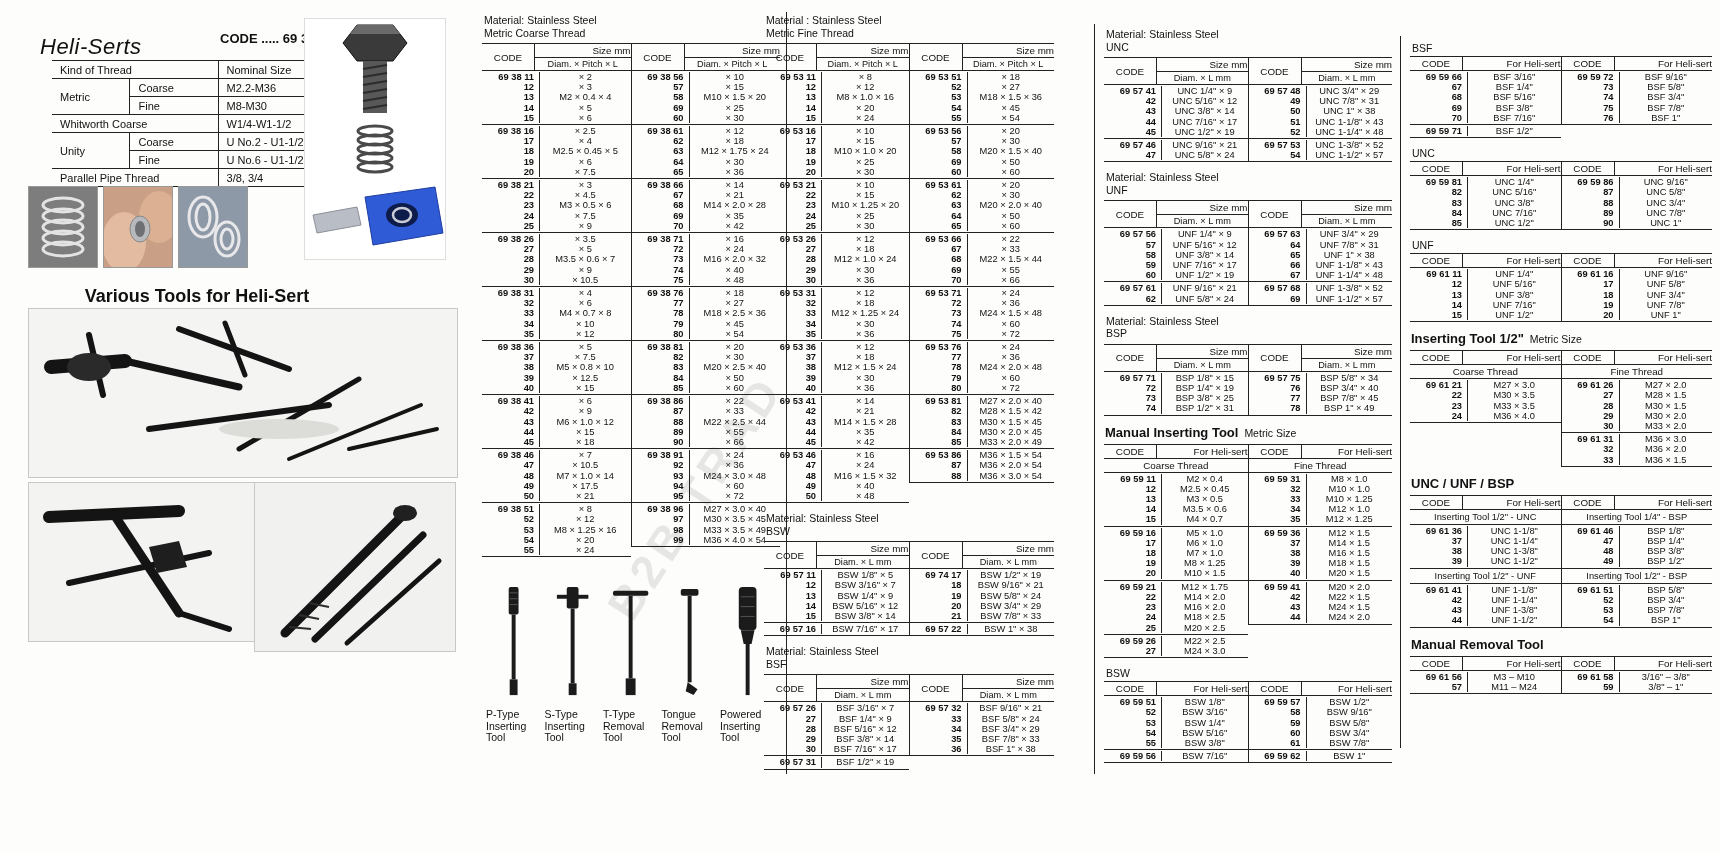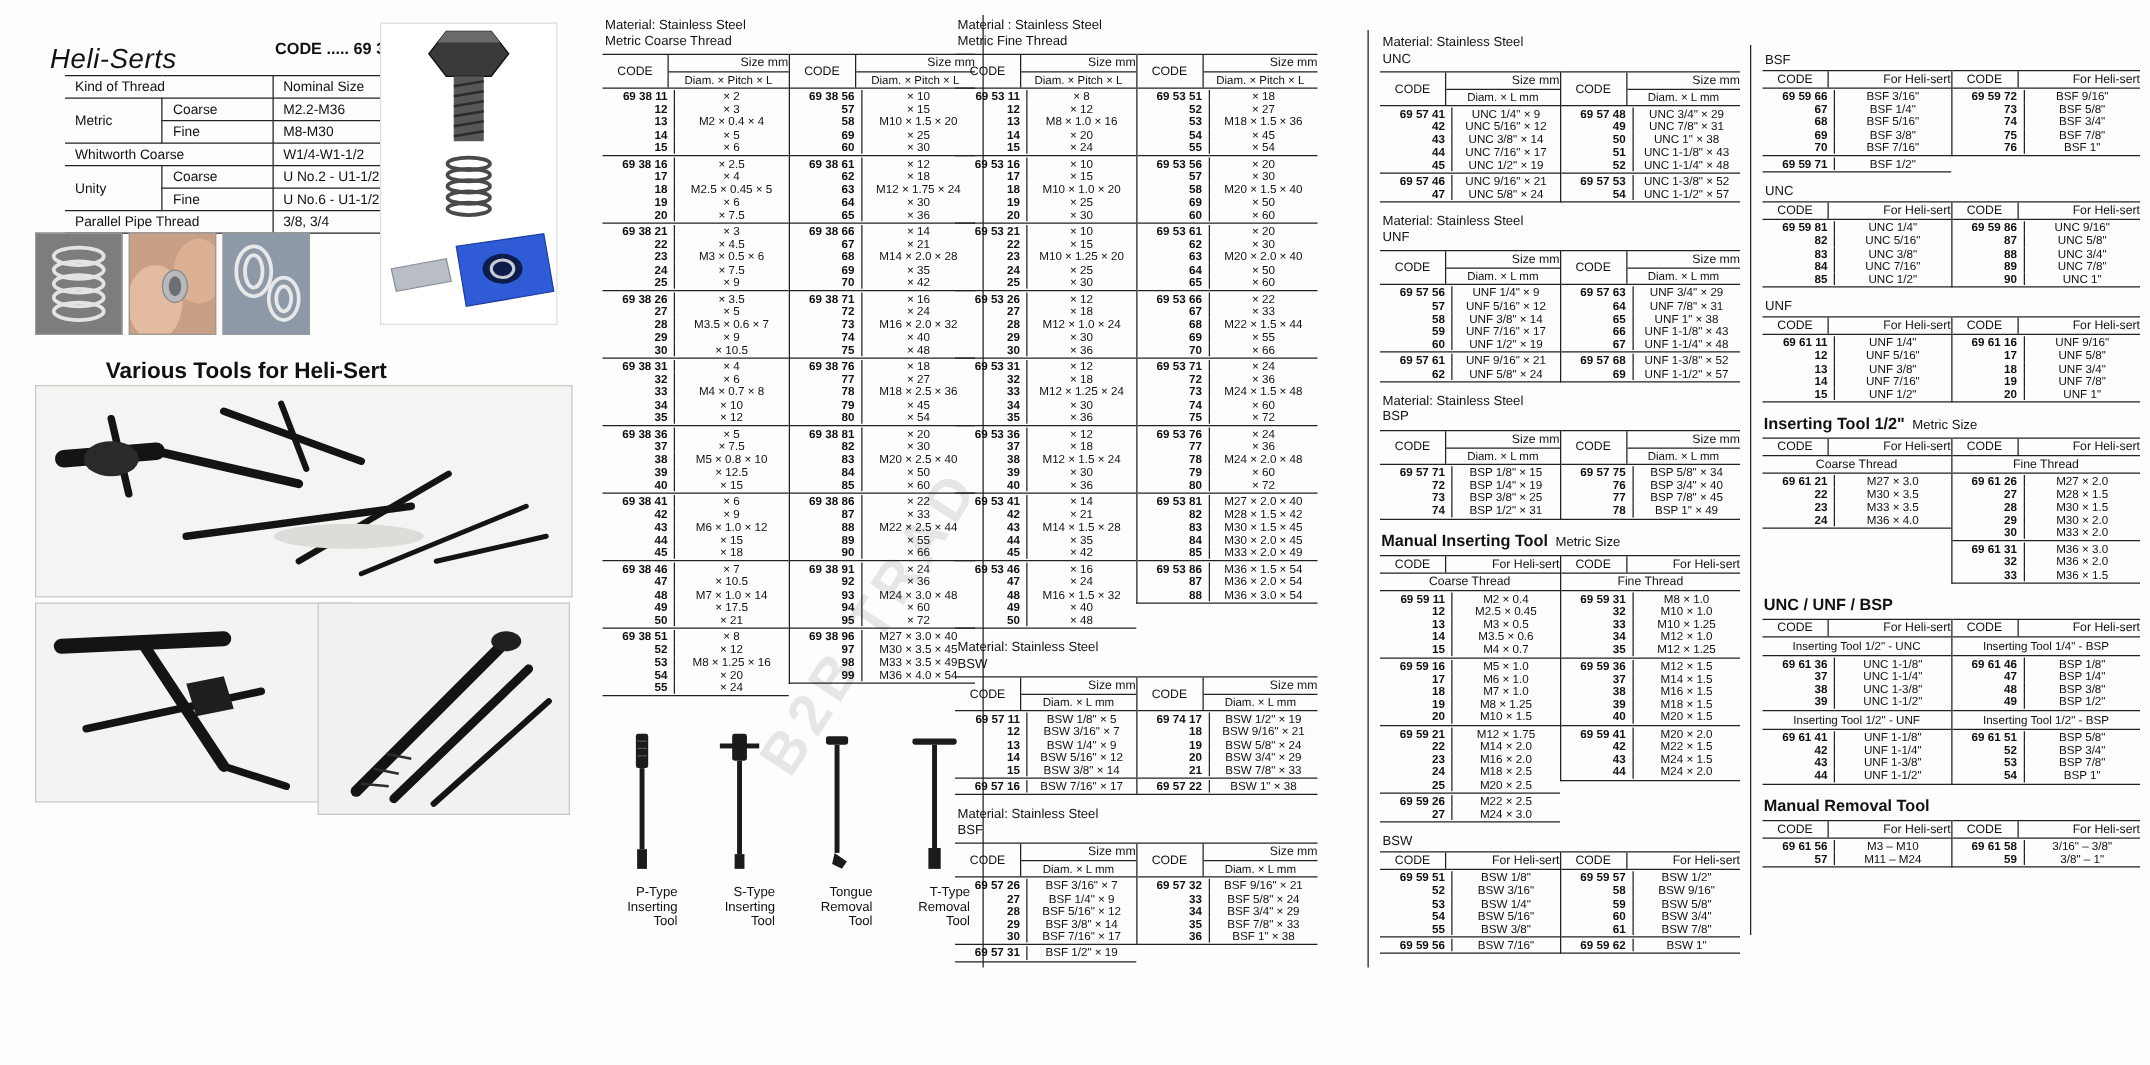--- a/index.html
+++ b/index.html
@@ -35,21 +35,21 @@
   table.spec td,table.spec th{border:1px solid #222;padding:2.5px 8px;text-align:left;font-weight:normal;font-size:11px}
   table.spec th{font-size:11px}
   table.spec .noL{border-left:none}
   table.spec .noR{border-right:none}
   .caption{position:absolute;left:14px;top:268px;width:310px;text-align:center;font-weight:bold;font-size:18px}
   .photo{position:absolute;background:#888;border:1px solid #999;overflow:hidden}
   
   .tool-row{display:flex;justify-content:space-between;margin-top:26px;padding:0 4px}
   .toolitem{width:56px;display:flex;flex-direction:column;align-items:center}
   .toolitem svg{height:118px}
-  .tool-label{margin-top:8px;text-align:right;font-size:10.5px;line-height:11.5px}
+  .tool-label{margin-top:8px;text-align:left;font-size:10.5px;line-height:11.5px}
   
   .wm{position:absolute;transform:rotate(-57deg);opacity:.09;font-size:46px;font-weight:bold;letter-spacing:6px;white-space:nowrap;pointer-events:none}
 </style>
 </head>
 <body>
 
 <div class="page">
 
   <div class="vline" style="left:786px;top:12px;height:762px"></div>
   <div class="vline" style="left:1094px;top:24px;height:750px"></div>
@@ -647,36 +647,51 @@
               <rect x="6" y="12" width="32" height="4"></rect>
               <rect x="20" y="26" width="4" height="76"></rect>
               <rect x="18" y="102" width="8" height="12"></rect>
             </g>
         </svg>
         <div class="tool-label">S-Type Inserting Tool</div>
       </div>
       <div class="toolitem">
         <svg viewBox="0 0 44 120">
           <g fill="#1b1b1b">
+              <rect x="4" y="8" width="36" height="5" rx="2"></rect>
+              <rect x="20" y="13" width="4" height="84"></rect>
+              <rect x="17" y="97" width="10" height="17"></rect>
+            </g>
+        </svg>
+        <div class="tool-label">T-Type Removal Tool</div>
+      </div>
+      <div class="toolitem">
+        <svg viewBox="0 0 44 120">
+          <g fill="#1b1b1b">
               <rect x="13" y="6" width="18" height="7" rx="2"></rect>
               <rect x="20" y="13" width="4" height="88"></rect>
               <polygon points="20,101 30,108 26,114 18,110"></polygon>
             </g>
         </svg>
         <div class="tool-label">Tongue Removal Tool</div>
       </div>
       <div class="toolitem">
         <svg viewBox="0 0 44 120">
           <g fill="#1b1b1b">
-              <rect x="4" y="8" width="36" height="5" rx="2"></rect>
-              <rect x="20" y="13" width="4" height="84"></rect>
-              <rect x="17" y="97" width="10" height="17"></rect>
+              <rect x="13" y="4" width="18" height="44" rx="4"></rect>
+              <polygon points="15,48 29,48 26,62 18,62"></polygon>
+              <rect x="20" y="62" width="4" height="52"></rect>
+            </g>
+          <g stroke="#555" stroke-width="1">
+              <line x1="15" y1="14" x2="29" y2="14"></line>
+              <line x1="15" y1="24" x2="29" y2="24"></line>
+              <line x1="15" y1="34" x2="29" y2="34"></line>
             </g>
         </svg>
-        <div class="tool-label">T-Type Removal Tool</div>
+        <div class="tool-label">Powered Inserting Tool</div>
       </div>
     </div>
   </div>
 
   <div class="col" style="left:764px;top:14px;width:290px">
     <div class="tbl">
         <div class="tmat">
           <div>Material :  Stainless Steel</div>
           <div>Metric Fine Thread</div>
         </div>

